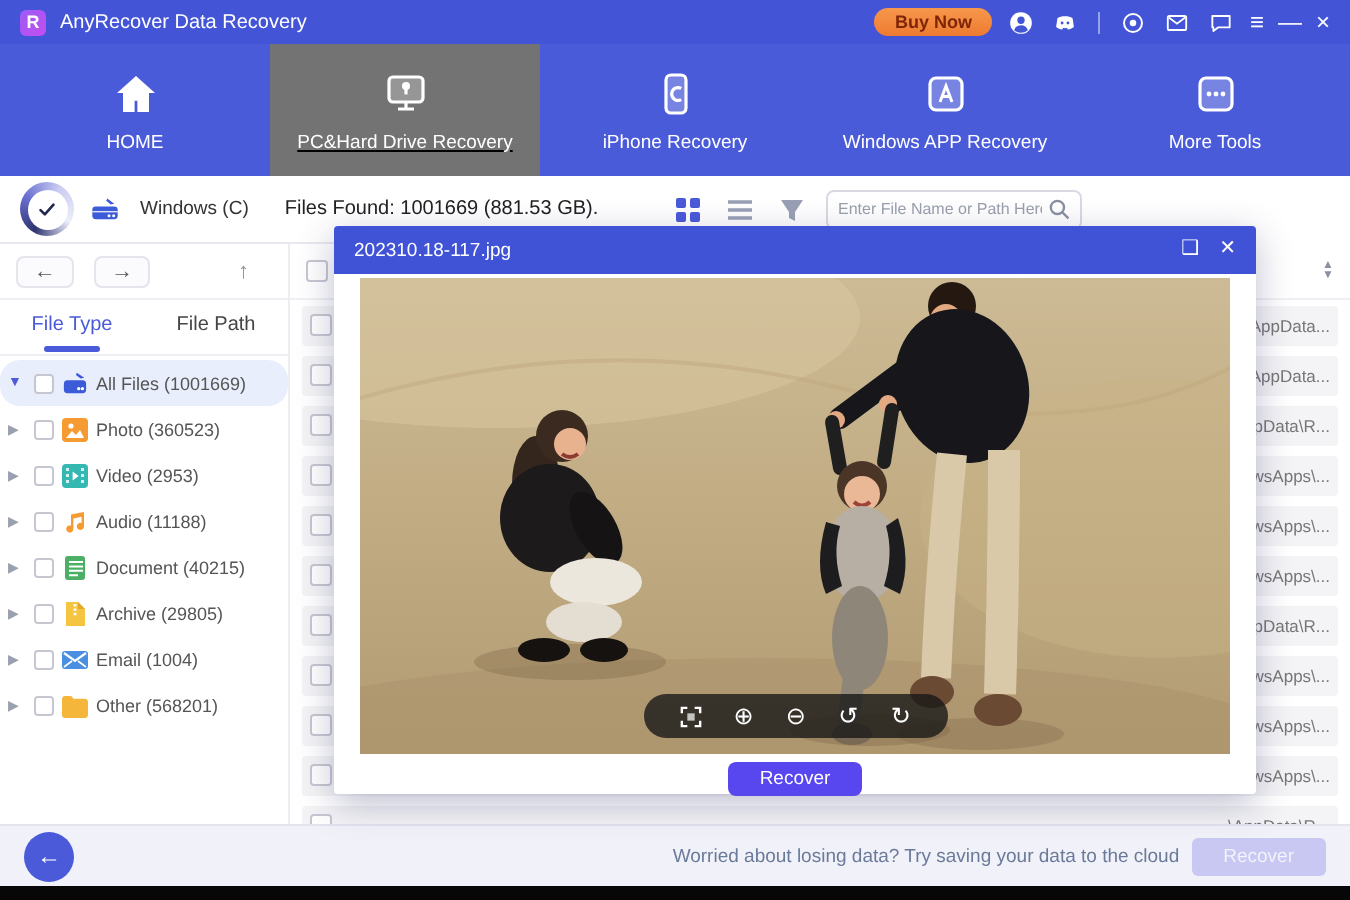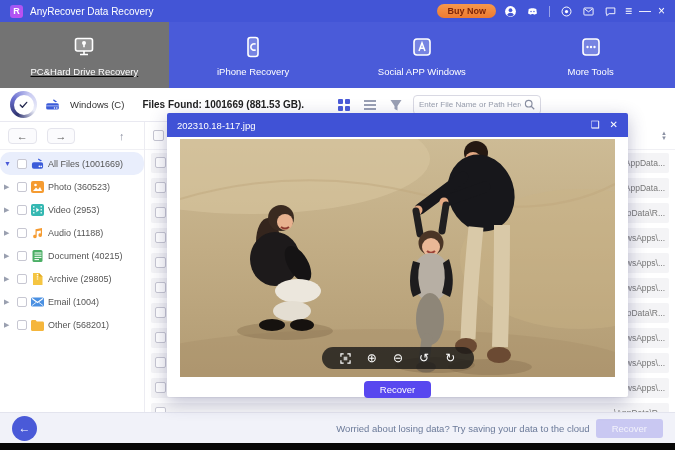--- a/index.html
+++ b/index.html
@@ -36,21 +36,21 @@
   .toolbar { position:absolute; left:0; top:88px; width:551px; height:34px; background:#fff;
     border-bottom:1px solid #e9e9f1; display:flex; align-items:center; padding:0 10px; gap:8px; }
   .scan-badge { width:27px; height:27px; border-radius:50%;
     background:conic-gradient(from 210deg,#2f3470,#6a6fd0,#c9cbf2,#eceef9,#2f3470);
     display:flex; align-items:center; justify-content:center; }
   .scan-badge .inner { width:20px; height:20px; background:#fff; border-radius:50%;
     display:flex; align-items:center; justify-content:center; }
   .scan-badge svg { width:13px; height:13px; }
   .drive-ico svg { width:24px; height:20px; }
   .drive-label { font-size:9.5px; color:#333; margin-left:2px; }
-  .files-found { font-size:10px; color:#222; font-weight:bold; margin-left:10px; }
+  .files-found { font-size:10px; color:#222; font-weight:normal; margin-left:10px; }
   .view-ico { width:18px; height:18px; display:flex; align-items:center; justify-content:center;
     cursor:pointer; }
   .view-ico svg { width:14px; height:14px; }
   .searchbox { width:128px; height:20px; border:1px solid #d9d9e3; border-radius:4px;
     display:flex; align-items:center; padding:0 5px; gap:3px; }
   .searchbox input { flex:1; border:none; outline:none; font-size:8px; color:#444; width:90px;
     font-family:"Liberation Sans",sans-serif; }
   .searchbox input::placeholder { color:#9aa0ae; }
   .searchbox svg { width:11px; height:11px; flex:none; }
 
@@ -175,20 +175,28 @@
       <svg viewBox="0 0 24 24">
           <path d="M4 5.5h16v10.5H9.5L5 19.5v-3.5H4z" fill="none" stroke="#fff" stroke-width="1.7" stroke-linejoin="round"></path>
         </svg>
     </span>
     <span class="tb-glyph">≡</span>
     <span class="tb-glyph">—</span>
     <span class="tb-glyph">×</span>
   </div>
 
   <div class="nav">
+    <div class="tab">
+      <span class="tab-icon">
+        <svg viewBox="0 0 24 24">
+            <path d="M12 3 2.5 11.5h3V21h5.8v-5.6h1.4V21h5.8v-9.5h3z" fill="#fff"></path>
+          </svg>
+      </span>
+      <span class="tab-label">HOME</span>
+    </div>
     <div class="tab active">
       <span class="tab-icon">
         <svg viewBox="0 0 24 24">
             <rect x="3.5" y="3.5" width="17" height="12.5" rx="2" fill="rgba(255,255,255,.25)" stroke="#fff" stroke-width="1.6"></rect>
             <circle cx="12" cy="8" r="2" fill="#fff"></circle>
             <path d="M12 8v4.2" stroke="#fff" stroke-width="1.6"></path>
             <path d="M12 16v3.2M8 19.5h8" stroke="#fff" stroke-width="1.6"></path>
           </svg>
       </span>
       <span class="tab-label">PC&amp;Hard Drive Recovery</span>
@@ -202,21 +210,21 @@
       </span>
       <span class="tab-label">iPhone Recovery</span>
     </div>
     <div class="tab">
       <span class="tab-icon">
         <svg viewBox="0 0 24 24">
             <rect x="4" y="4" width="16" height="16" rx="3" fill="rgba(255,255,255,.25)" stroke="#fff" stroke-width="1.6"></rect>
             <path d="M9 16l3-8 3 8M10.3 13.2h3.4" fill="none" stroke="#fff" stroke-width="1.5"></path>
           </svg>
       </span>
-      <span class="tab-label">Social APP Windows</span>
+      <span class="tab-label">Windows APP Recovery</span>
     </div>
     <div class="tab">
       <span class="tab-icon">
         <svg viewBox="0 0 24 24">
             <rect x="4" y="4" width="16" height="16" rx="3" fill="rgba(255,255,255,.25)" stroke="#fff" stroke-width="1.6"></rect>
             <circle cx="8.5" cy="12" r="1.2" fill="#fff"></circle>
             <circle cx="12" cy="12" r="1.2" fill="#fff"></circle>
             <circle cx="15.5" cy="12" r="1.2" fill="#fff"></circle>
           </svg>
       </span>
@@ -271,20 +279,24 @@
     </div>
   </div>
 
   <div class="main">
 
     <div class="sidebar">
       <div class="side-nav">
         <button class="arrow-btn">←</button>
         <button class="arrow-btn">→</button>
         <button class="arrow-btn plain">↑</button>
+      </div>
+      <div class="side-tabs">
+        <div class="side-tab active">File Type</div>
+        <div class="side-tab">File Path</div>
       </div>
       <div class="tree">
 
         <div class="tree-row selected">
           <span class="caret">▼</span>
           <span class="cb"></span>
           <span class="ticon">
             <svg viewBox="0 0 14 12">
                 <path d="M8 0l4 2.6-2 .5-2.5-2z" fill="#3b5bd9"></path>
                 <rect x="1" y="4" width="12" height="7" rx="2" fill="#3b5bd9"></rect>

